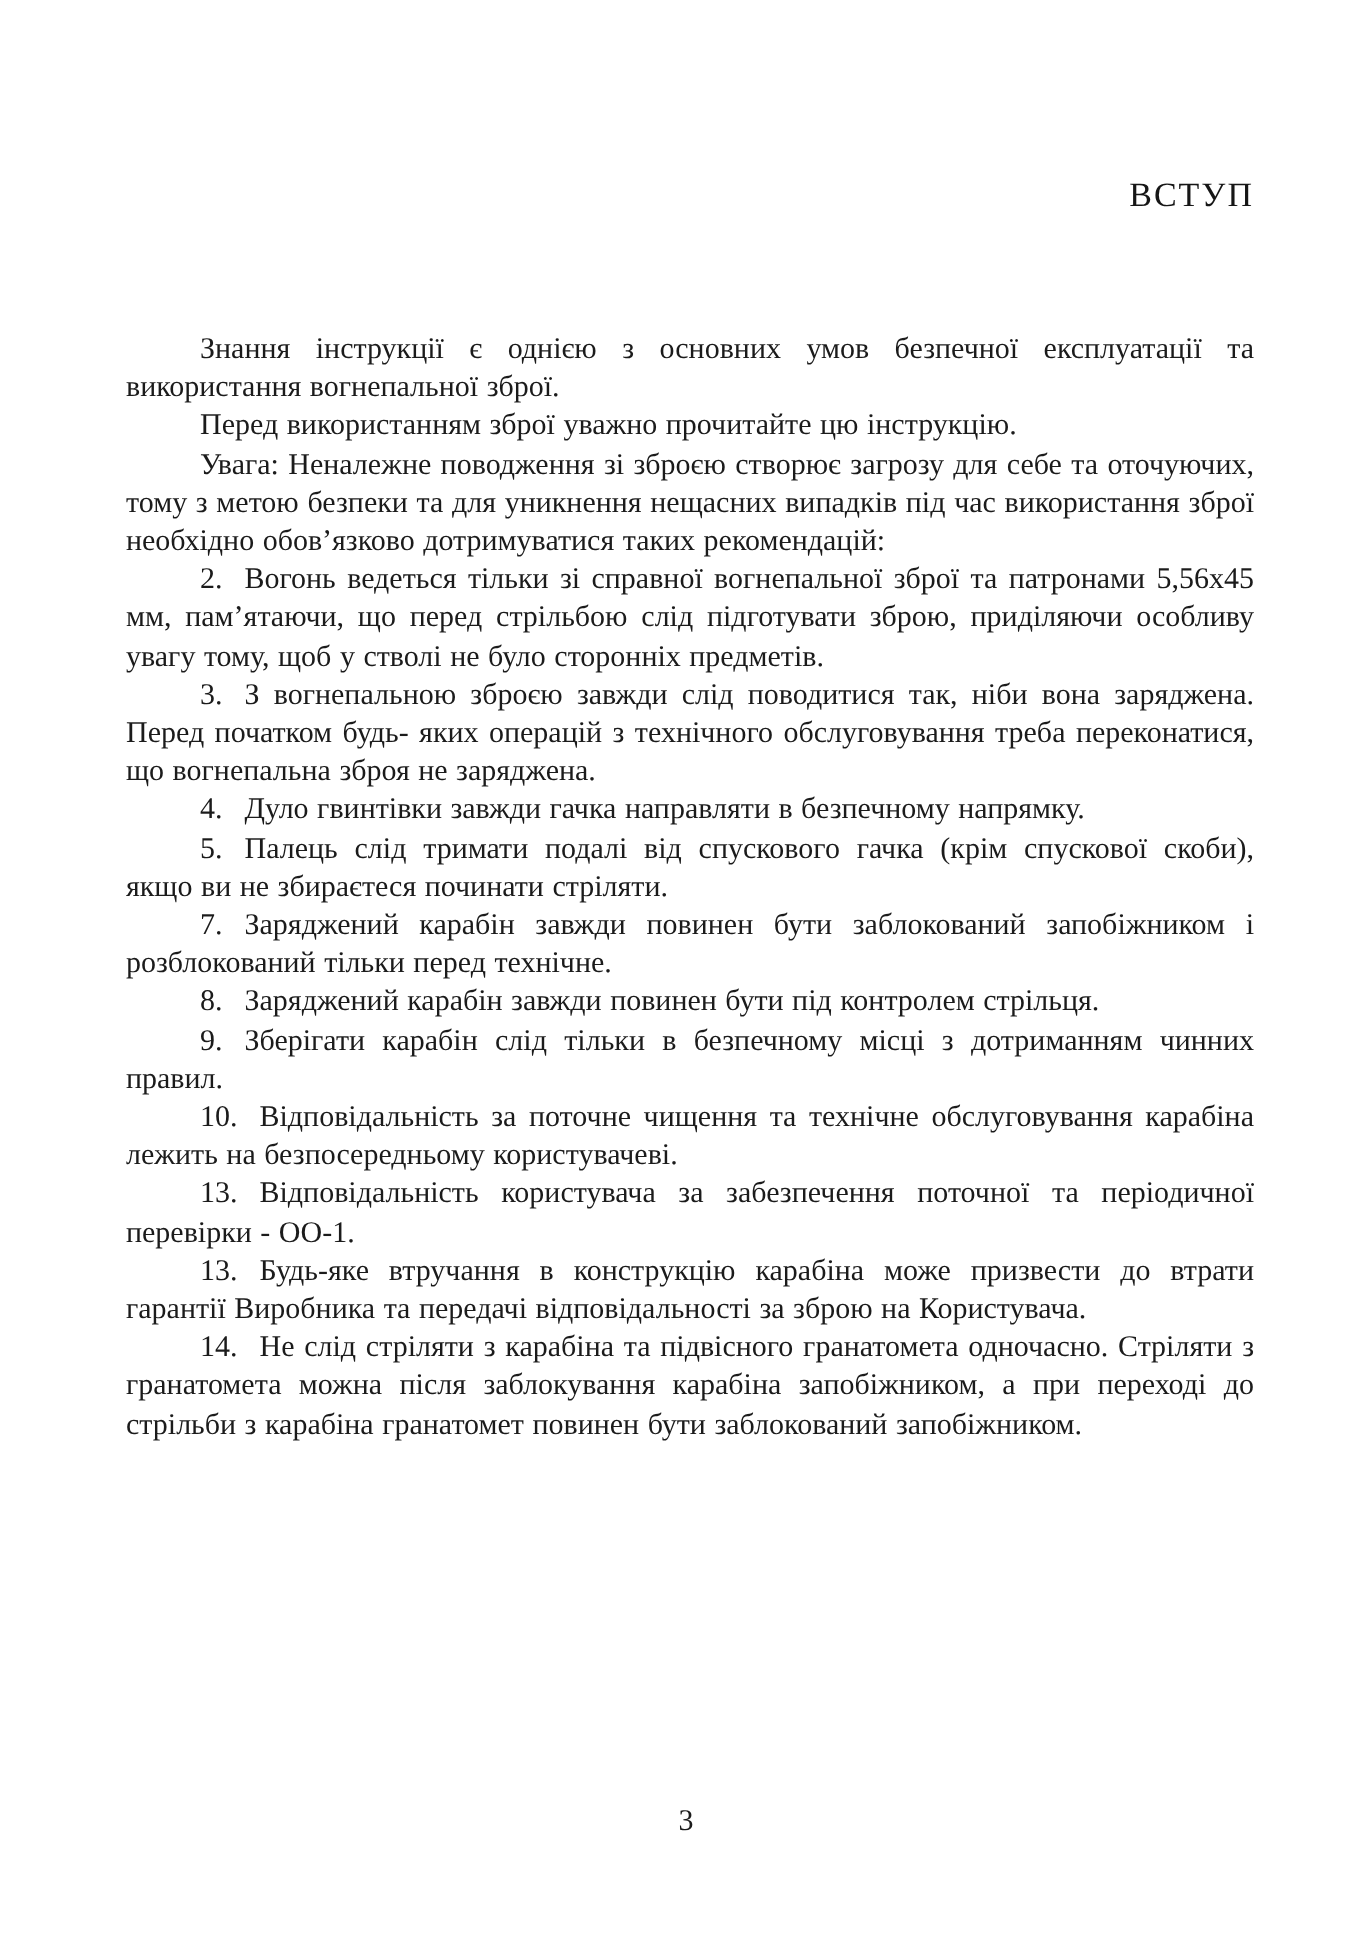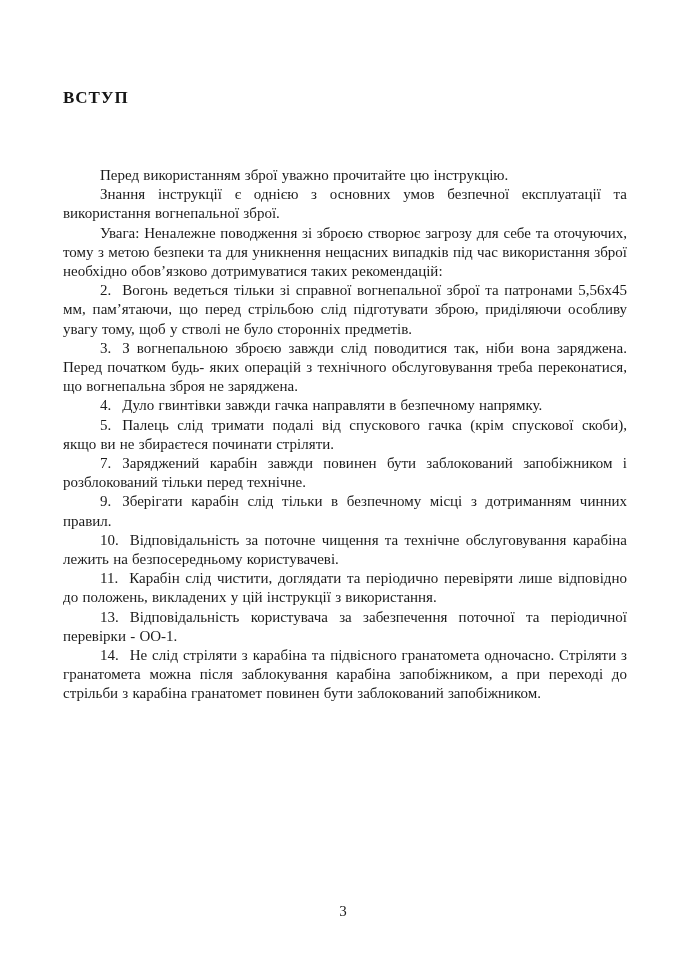--- a/index.html
+++ b/index.html
@@ -13,23 +13,23 @@
     height: 970px;
     background: #ffffff;
     box-sizing: border-box;
     padding: 88px 59px 0 63px;
     font-family: "Liberation Serif", "DejaVu Serif", serif;
     color: #1b1b1b;
     overflow: hidden;
   }
   .doc-title {
     margin: 0 0 58px 0;
-    text-align: left;
+    text-align: right;
     font-size: 17px;
-    font-weight: bold;
+    font-weight: normal;
     letter-spacing: 1px;
     color: #161616;
   }
   .body-text p {
     margin: 0;
     text-align: justify;
     text-indent: 37px;
     font-size: 15px;
     line-height: 19.2px;
     word-spacing: 0.5px;
@@ -48,29 +48,30 @@
   }
 </style>
 </head>
 <body>
 
 <div class="page">
   <h1 class="doc-title">ВСТУП</h1>
 
   <div class="body-text">
 
-  <p><span>Перед використанням зброї уважно прочитайте цю інструкцію.</span></p>
-      <p><span>Знання інструкції є однією з основних умов безпечної експлуатації та використання вогнепальної зброї.</span></p>
+  <p><span>Знання інструкції є однією з основних умов безпечної експлуатації та використання вогнепальної зброї.</span></p>
+      <p><span>Перед використанням зброї уважно прочитайте цю інструкцію.</span></p>
       <p><span>Увага: Неналежне поводження зі зброєю створює загрозу для себе та оточуючих, тому з метою безпеки та для уникнення нещасних випадків під час використання зброї необхідно обов’язково дотримуватися таких рекомендацій:</span></p>
       <p><span class="num">2.</span><span>Вогонь ведеться тільки зі справної вогнепальної зброї та патронами 5,56х45 мм, пам’ятаючи, що перед стрільбою слід підготувати зброю, приділяючи особливу увагу тому, щоб у стволі не було сторонніх предметів.</span></p>
       <p><span class="num">3.</span><span>З вогнепальною зброєю завжди слід поводитися так, ніби вона заряджена. Перед початком будь- яких операцій з технічного обслуговування треба переконатися, що вогнепальна зброя не заряджена.</span></p>
       <p><span class="num">4.</span><span>Дуло гвинтівки завжди гачка направляти в безпечному напрямку.</span></p>
       <p><span class="num">5.</span><span>Палець слід тримати подалі від спускового гачка (крім спускової скоби), якщо ви не збираєтеся починати стріляти.</span></p>
       <p><span class="num">7.</span><span>Заряджений карабін завжди повинен бути заблокований запобіжником і розблокований тільки перед технічне.</span></p>
+      <p><span class="num">8.</span><span>Заряджений карабін завжди повинен бути під контролем стрільця.</span></p>
       <p><span class="num">9.</span><span>Зберігати карабін слід тільки в безпечному місці з дотриманням чинних правил.</span></p>
       <p><span class="num">10.</span><span>Відповідальність за поточне чищення та технічне обслуговування карабіна лежить на безпосередньому користувачеві.</span></p>
-      <p><span class="num">11.</span><span>Карабін слід чистити, доглядати та періодично перевіряти лише відповідно до положень, викладених у цій інструкції з використання.</span></p>
       <p><span class="num">13.</span><span>Відповідальність користувача за забезпечення поточної та періодичної перевірки - ОО-1.</span></p>
+      <p><span class="num">13.</span><span>Будь-яке втручання в конструкцію карабіна може призвести до втрати гарантії Виробника та передачі відповідальності за зброю на Користувача.</span></p>
       <p><span class="num">14.</span><span>Не слід стріляти з карабіна та підвісного гранатомета одночасно. Стріляти з гранатомета можна після заблокування карабіна запобіжником, а при переході до стрільби з карабіна гранатомет повинен бути заблокований запобіжником.</span></p>
     </div>
 
   <div class="page-number">3</div>
 </div>
 
 </body></html>

